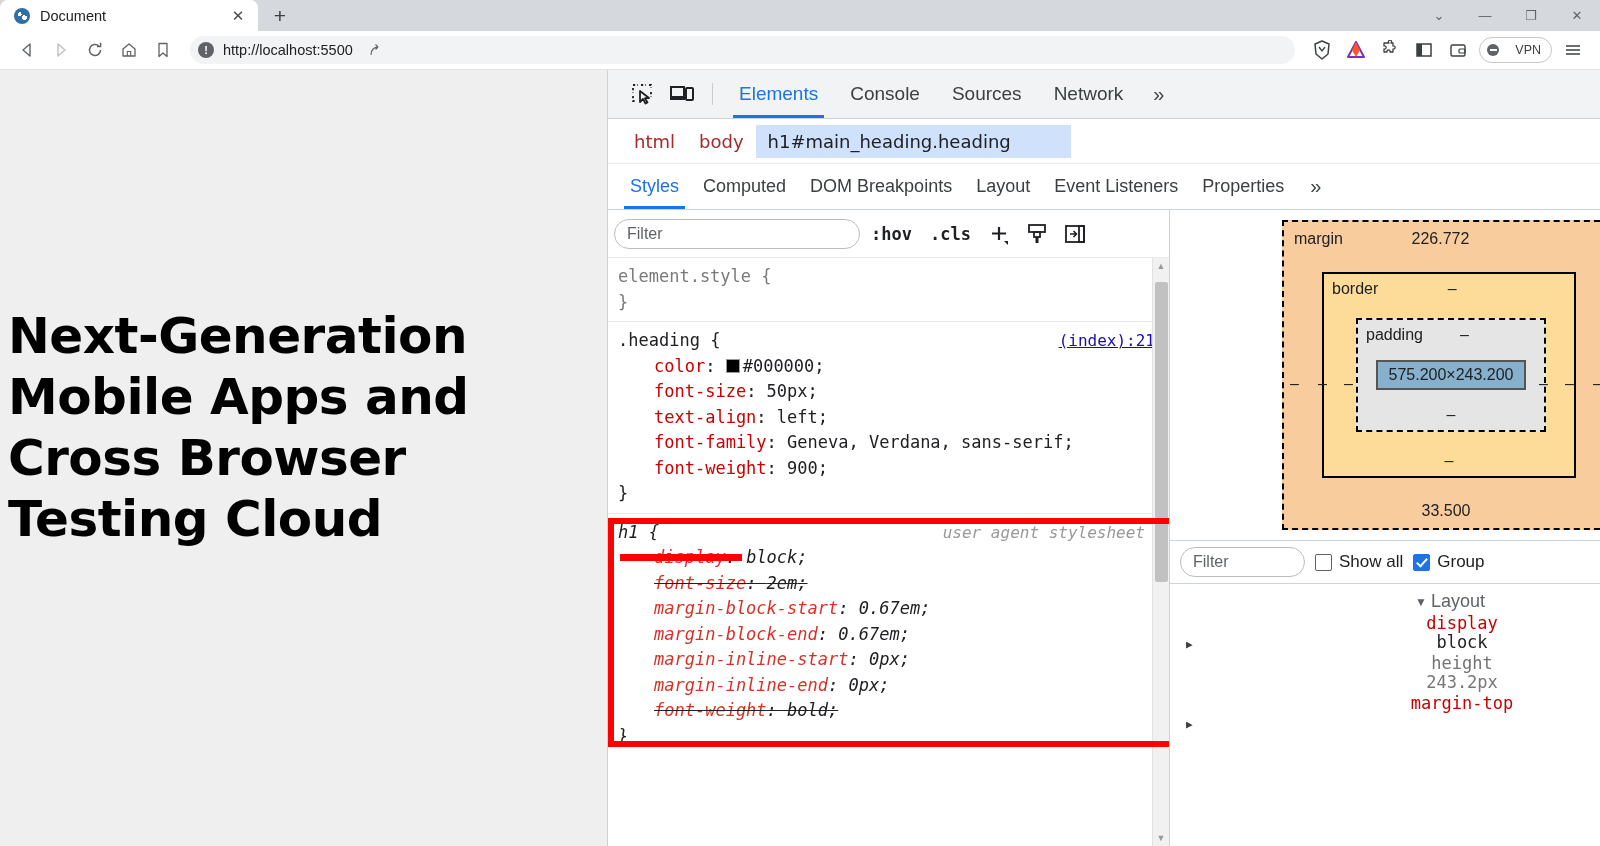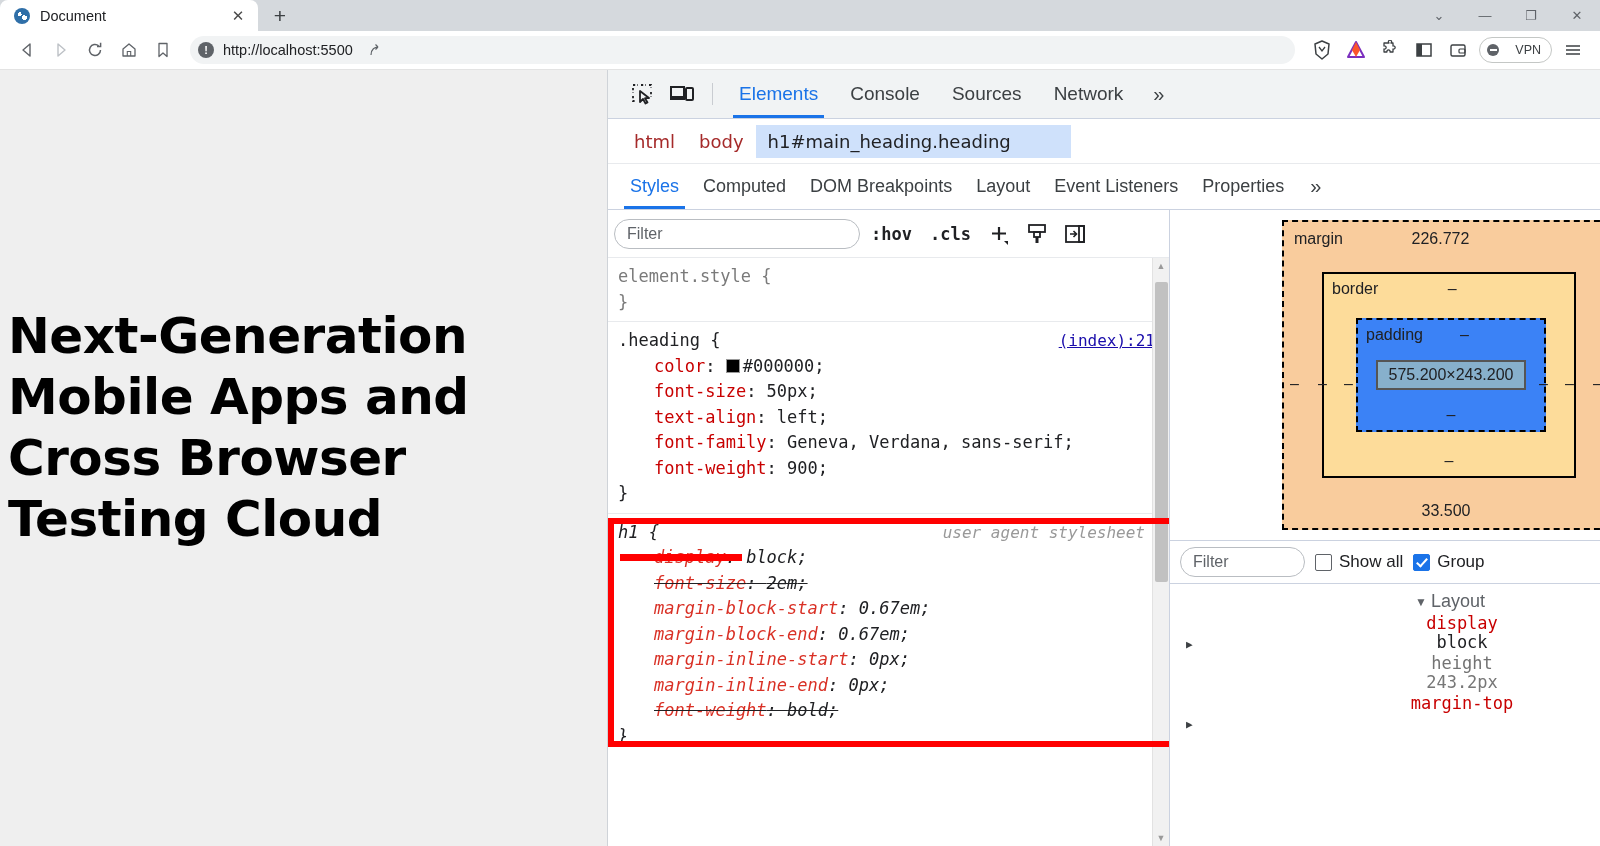--- a/index.html
+++ b/index.html
@@ -259,21 +259,21 @@
   .bm-margin {
     background: #f9cc9d; border: 2px dashed #000;
     padding: 8px 10px 8px 10px; width: 328px;
     font-size: 16px; color: #202124; position: relative;
   }
   .bm-border {
     background: #fddc9a; border: 2px solid #000;
     margin: 24px 22px 24px 28px; padding: 6px 8px;
   }
   .bm-padding {
-    background: #3b82f6; border: 2px dashed #000;
+    background: #e5e5e5; border: 2px dashed #000;
     margin: 20px 20px 20px 24px; padding: 6px 8px;
   }
   .bm-content {
     background: #87b0cc; border: 2px solid #555;
     font-size: 16px; color: #202124;
     padding: 4px 6px; text-align: center;
     margin: 16px auto 16px auto; width: 150px;
   }
   .bm-label { display: block; }
   .bm-row {

